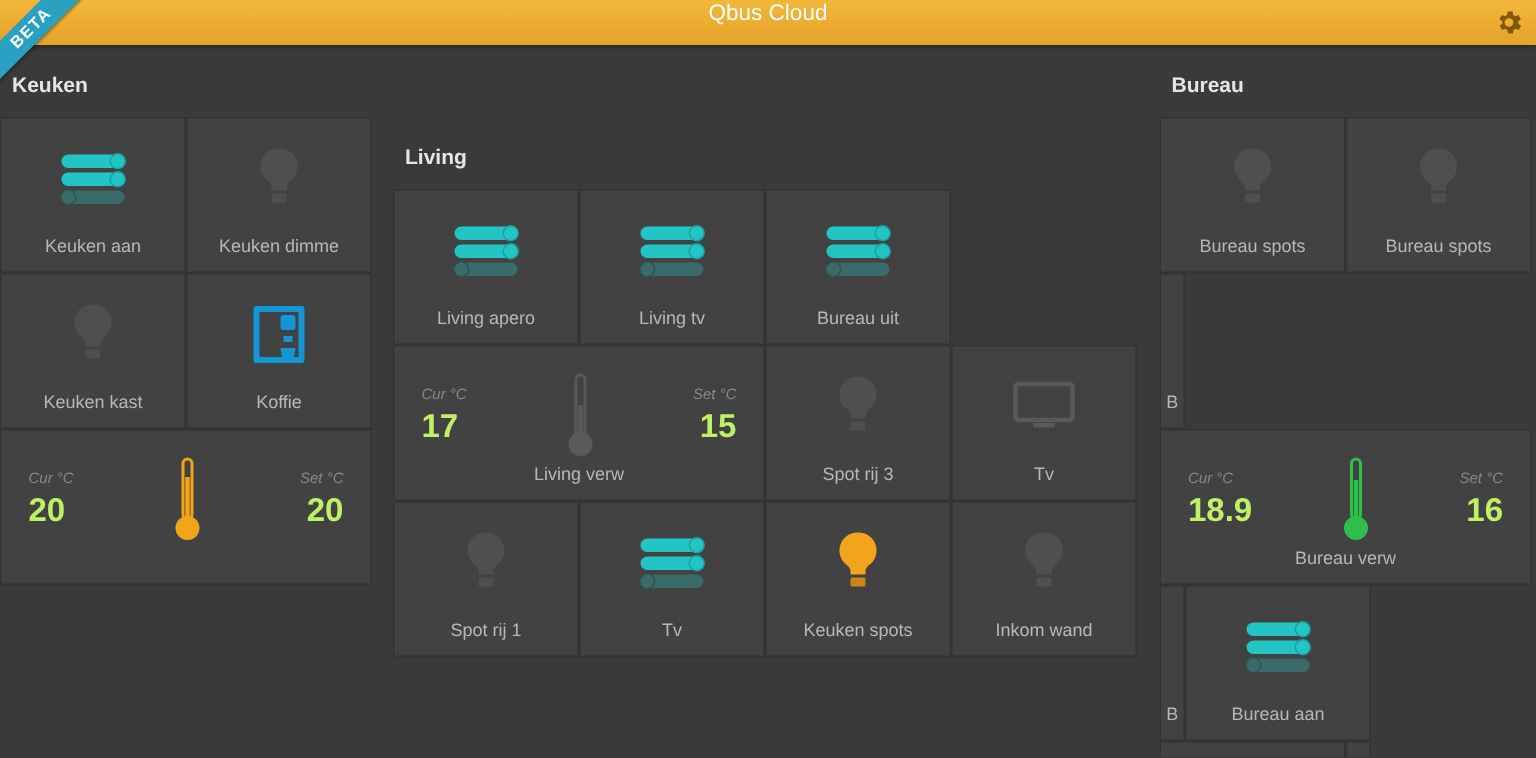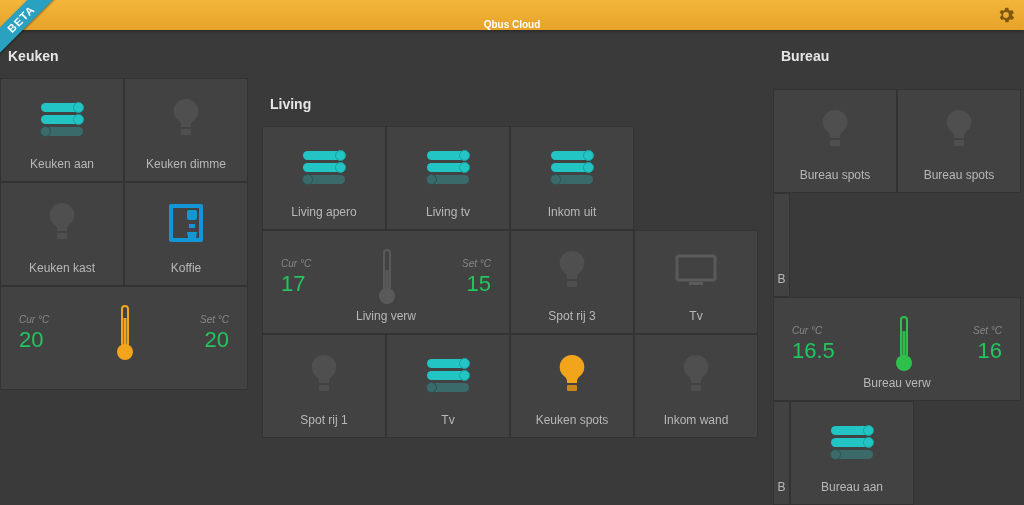--- a/index.html
+++ b/index.html
@@ -21,23 +21,23 @@
     width:1024px;height:505px;
     background:var(--bg);
     font-family:"Segoe UI",Arial,Helvetica,sans-serif;
     color:var(--text);
     overflow:hidden;
     position:relative;
   }
   .header{
     height:30px;
     background:linear-gradient(to bottom,var(--header-a),var(--header-b));
-    display:flex;align-items:flex-end;justify-content:center;
+    display:flex;align-items:flex-start;justify-content:center;
     position:relative;
-    color:#fff;font-weight:700;font-size:10px;
+    color:#fff;font-weight:400;font-size:15px;
     box-shadow:0 2px 3px rgba(0,0,0,.25);
   }
   .gear{position:absolute;right:8px;top:5px;cursor:pointer;opacity:.85;}
   .gear svg{display:block;}
   .beta{
     position:absolute;left:-34px;top:10px;
     width:110px;text-align:center;
     background:#2aa1c0;color:#fff;font-weight:700;font-size:11px;
     letter-spacing:1px;
     transform:rotate(-45deg);
@@ -47,21 +47,21 @@
   .content{
     display:flex;
     padding:0;
     height:calc(100% - 30px);
   }
   .col{
     display:flex;flex-direction:column;
   }
   .col-keuken{width:248px;}
   .col-living{width:497px;margin-left:14px;margin-top:48px;}
-  .col-bureau{flex:1;margin-left:14px;gap:11px;}
+  .col-bureau{flex:1;margin-left:14px;}
   .col-title{
     color:#e6e6e6;font-weight:700;font-size:14px;
     padding:18px 0 14px 8px;
   }
   .grid{display:flex;flex-wrap:wrap;}
   .tile{
     width:124px;height:104px;
     background:var(--tile);
     border:1px solid var(--tile-border);
     margin:0;
@@ -100,21 +100,21 @@
   
   .thermo-tile{width:248px;}
   .col-bureau .thermo-tile{width:248px;}
   .thermo-inner{
     display:flex;align-items:center;justify-content:space-between;
     width:100%;height:72px;padding:0 18px;
   }
   .thermo-inner .metric{display:flex;flex-direction:column;align-items:flex-start;}
   .thermo-inner .metric.right{align-items:flex-end;}
   .metric .mlabel{font-size:10px;color:var(--text-dim);font-style:italic;}
-  .metric .mval{font-size:22px;font-weight:400;color:#22c55e;margin-top:2px;}
+  .metric .mval{font-size:22px;font-weight:700;color:#bef264;margin-top:2px;}
   .thermo-bulb{width:40px;display:flex;justify-content:center;}
 
   .partial{width:17px;overflow:hidden;}
 </style>
 </head>
 <body>
 
 <div class="header">
   <span>Qbus Cloud</span>
   <span class="gear">
@@ -250,21 +250,21 @@
                 <div class="knob"></div>
               </div>
               <div class="bar on">
                 <div class="knob"></div>
               </div>
               <div class="bar off">
                 <div class="knob"></div>
               </div>
             </div>
           </div>
-        <div class="tile-label">Inkom uit</div>
+        <div class="tile-label">Bureau uit</div>
       </div>
 
       <div class="tile thermo-tile">
         <div class="thermo-inner">
           <div class="metric">
             <span class="mlabel">Cur °C</span>
             <span class="mval">17</span>
           </div>
           <div class="thermo-bulb">
             <svg width="22" height="58" viewBox="0 0 22 58">
@@ -377,21 +377,21 @@
       </div>
 
       <div class="tile partial" style="width:17px">
         <div class="tile-label">B</div>
       </div>
 
       <div class="tile thermo-tile">
         <div class="thermo-inner">
           <div class="metric">
             <span class="mlabel">Cur °C</span>
-            <span class="mval">16.5</span>
+            <span class="mval">18.9</span>
           </div>
           <div class="thermo-bulb">
             <svg width="22" height="58" viewBox="0 0 22 58">
                 <rect x="8" y="2" width="6" height="40" rx="3" fill="none" stroke="#2fbf4b" stroke-width="2"></rect>
                 <rect x="9.5" y="16" width="3" height="26" fill="#2fbf4b"></rect>
                 <circle cx="11" cy="48" r="8" fill="#2fbf4b"></circle>
               </svg>
           </div>
           <div class="metric right">
             <span class="mlabel">Set °C</span>

